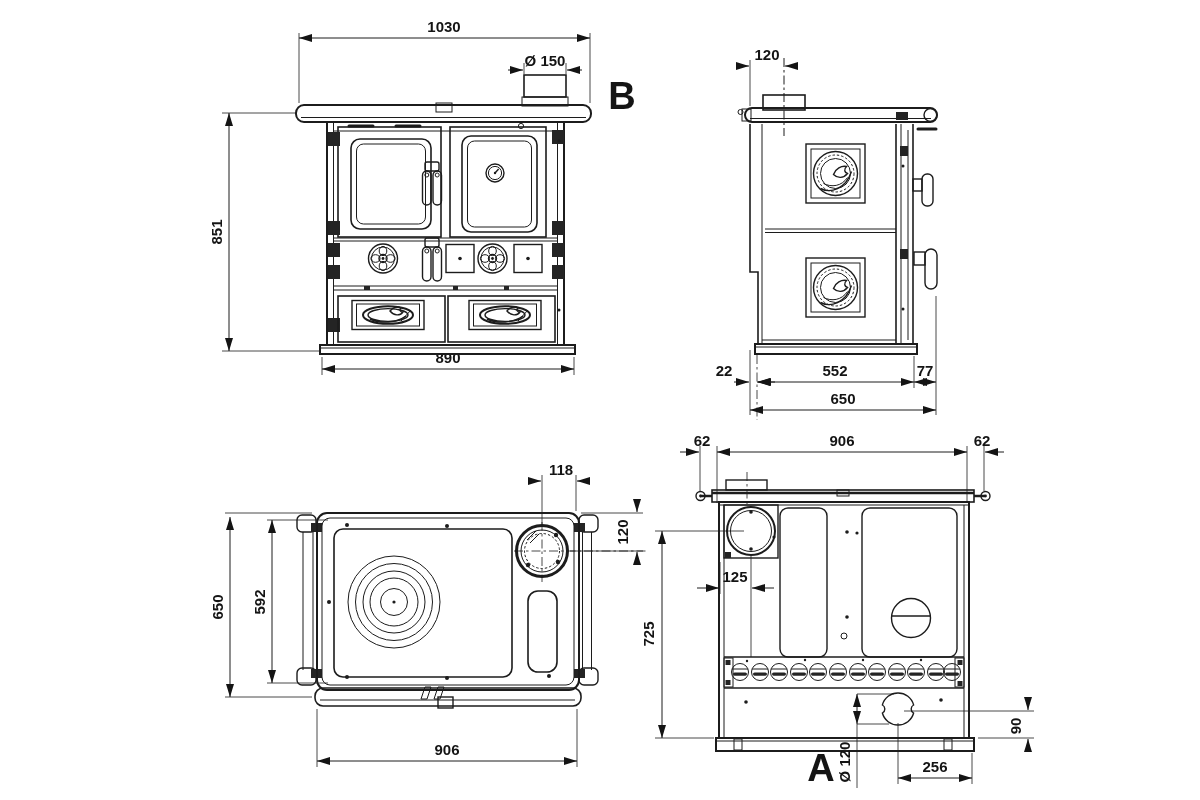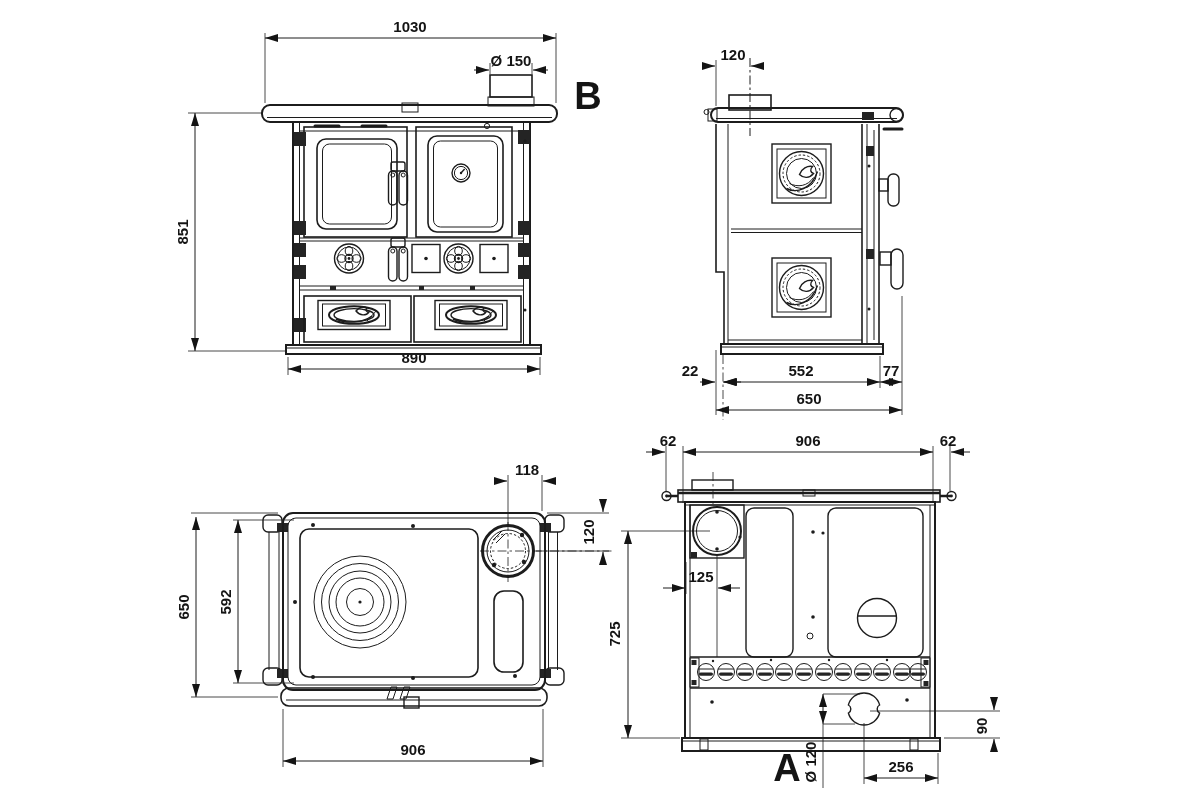--- a/index.html
+++ b/index.html
@@ -1,16 +1,16 @@
 <!DOCTYPE html>
 <html><head>
 <meta charset="utf-8">
 <style>
   html,body{margin:0;padding:0;background:#ffffff;}
-  .stage{width:1008px;height:800px;background:#ffffff;position:relative;overflow:hidden;}
+  .stage{width:1008px;height:800px;background:#ffffff;position:relative;overflow:hidden;margin-left:34px;}
   svg{display:block;}
   .ln{stroke:#1c1c1c;fill:none;stroke-width:1;stroke-linecap:butt;}
   .t14{stroke-width:1.4}
   .t16{stroke-width:1.6}
   .t2{stroke-width:2}
   .t25{stroke-width:2.5}
   .t3{stroke-width:3;stroke-linecap:round}
   .thin{stroke-width:0.8}
   .blk{fill:#242424;stroke:none;}
   .dotf{fill:#1c1c1c;stroke:none;}

